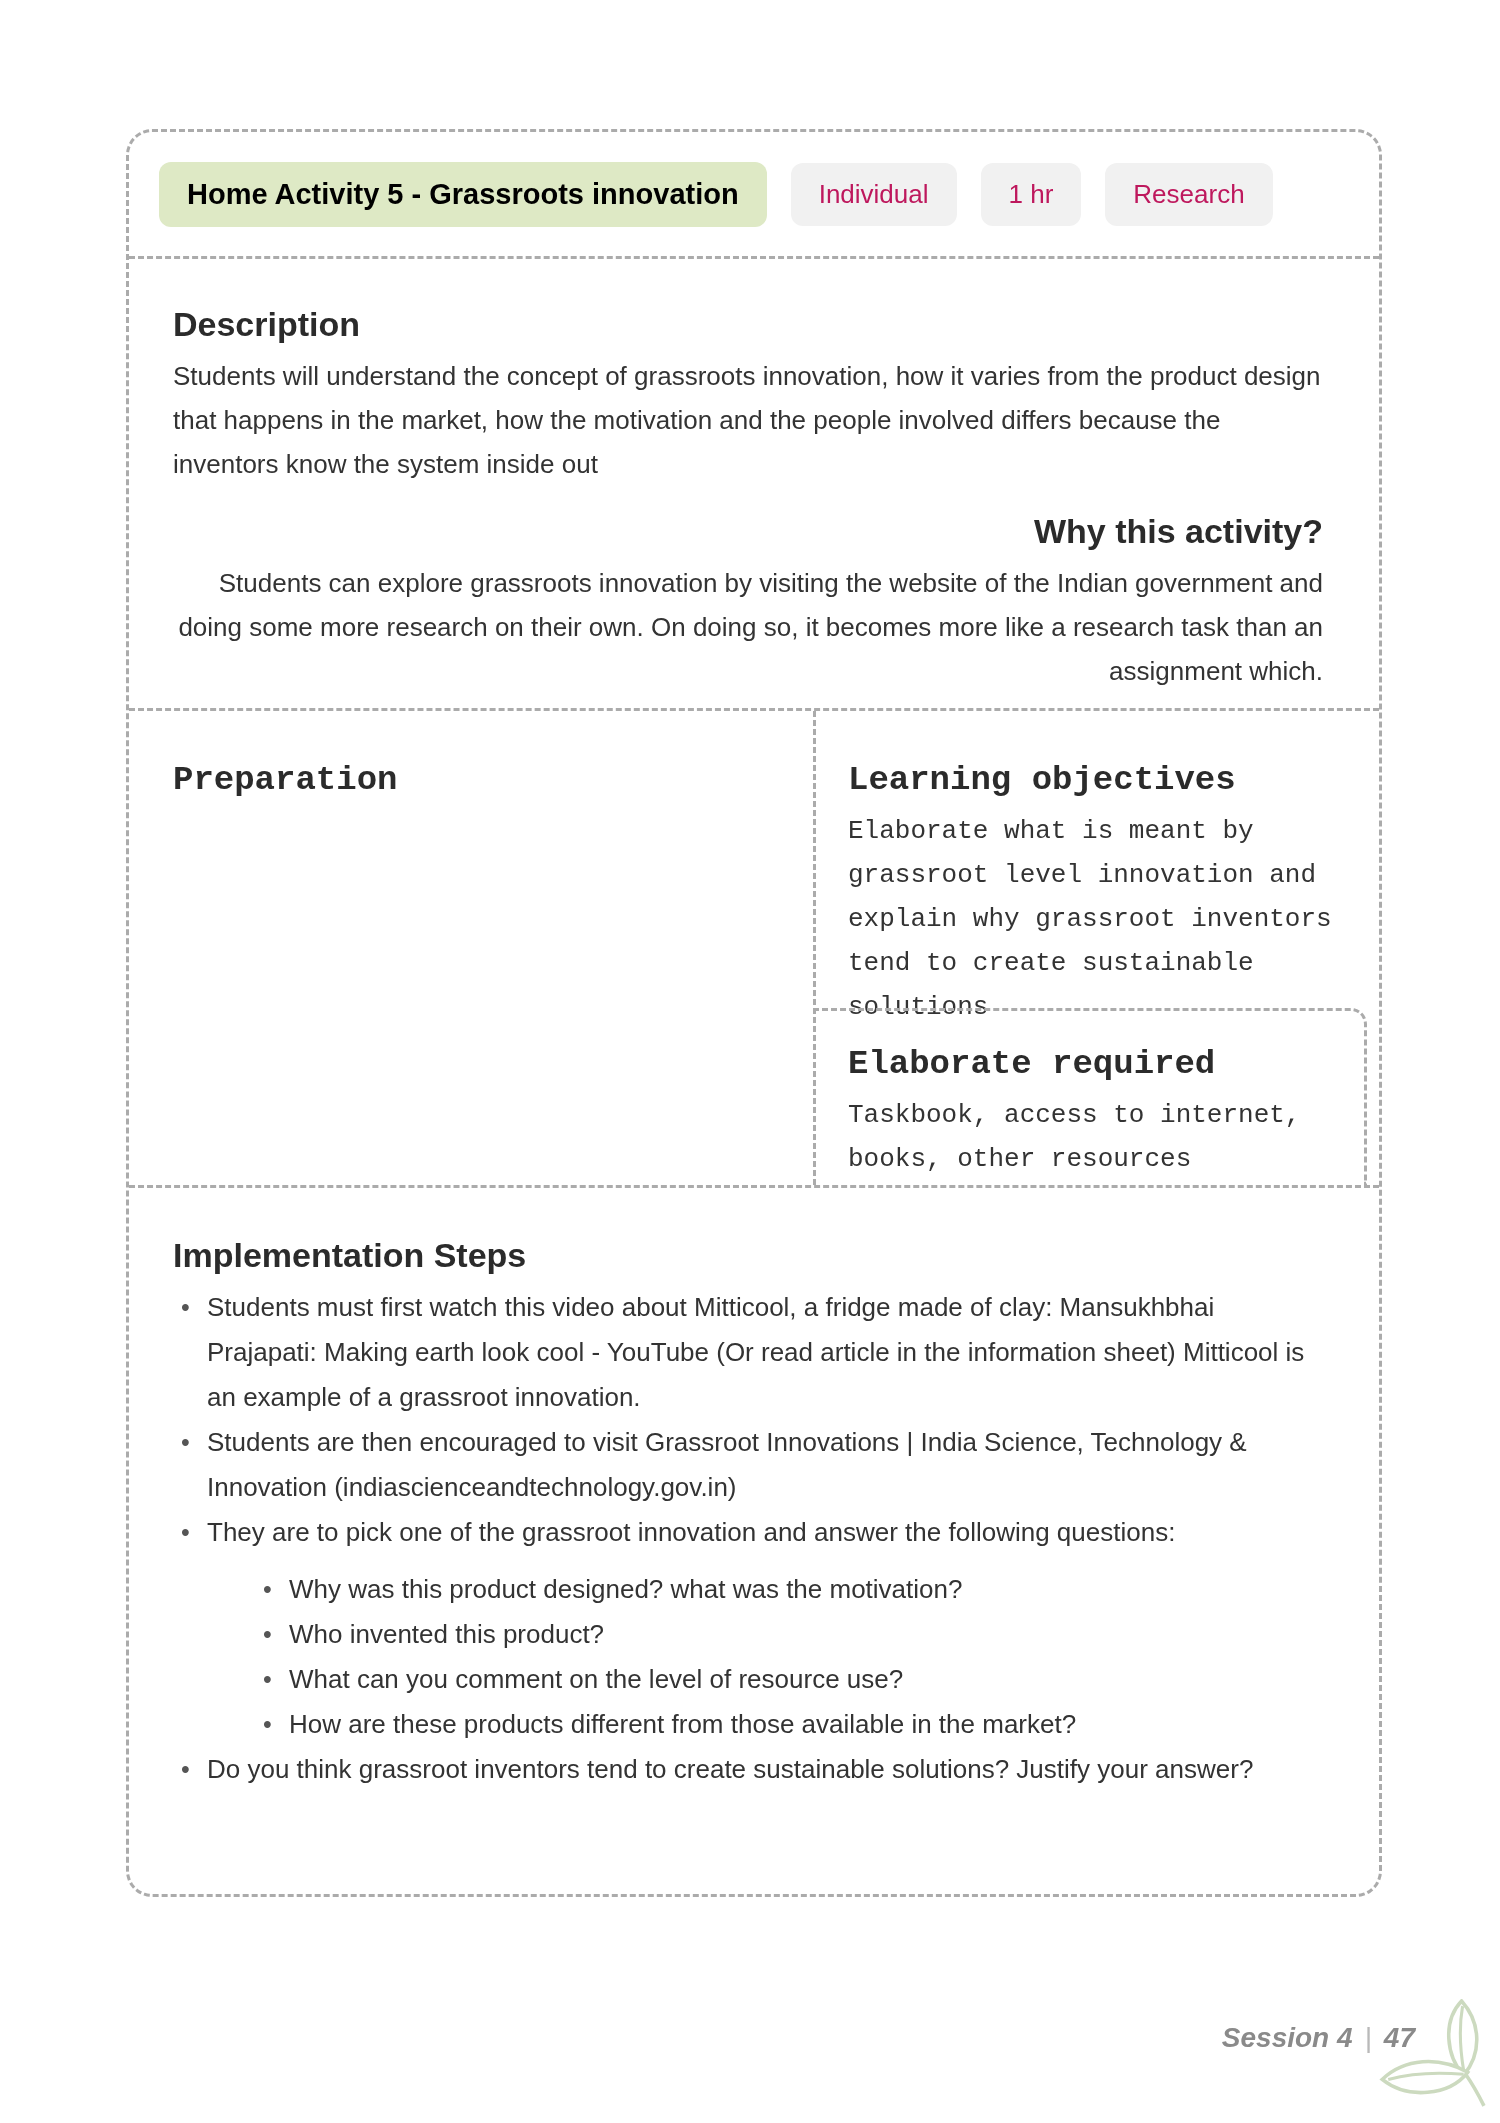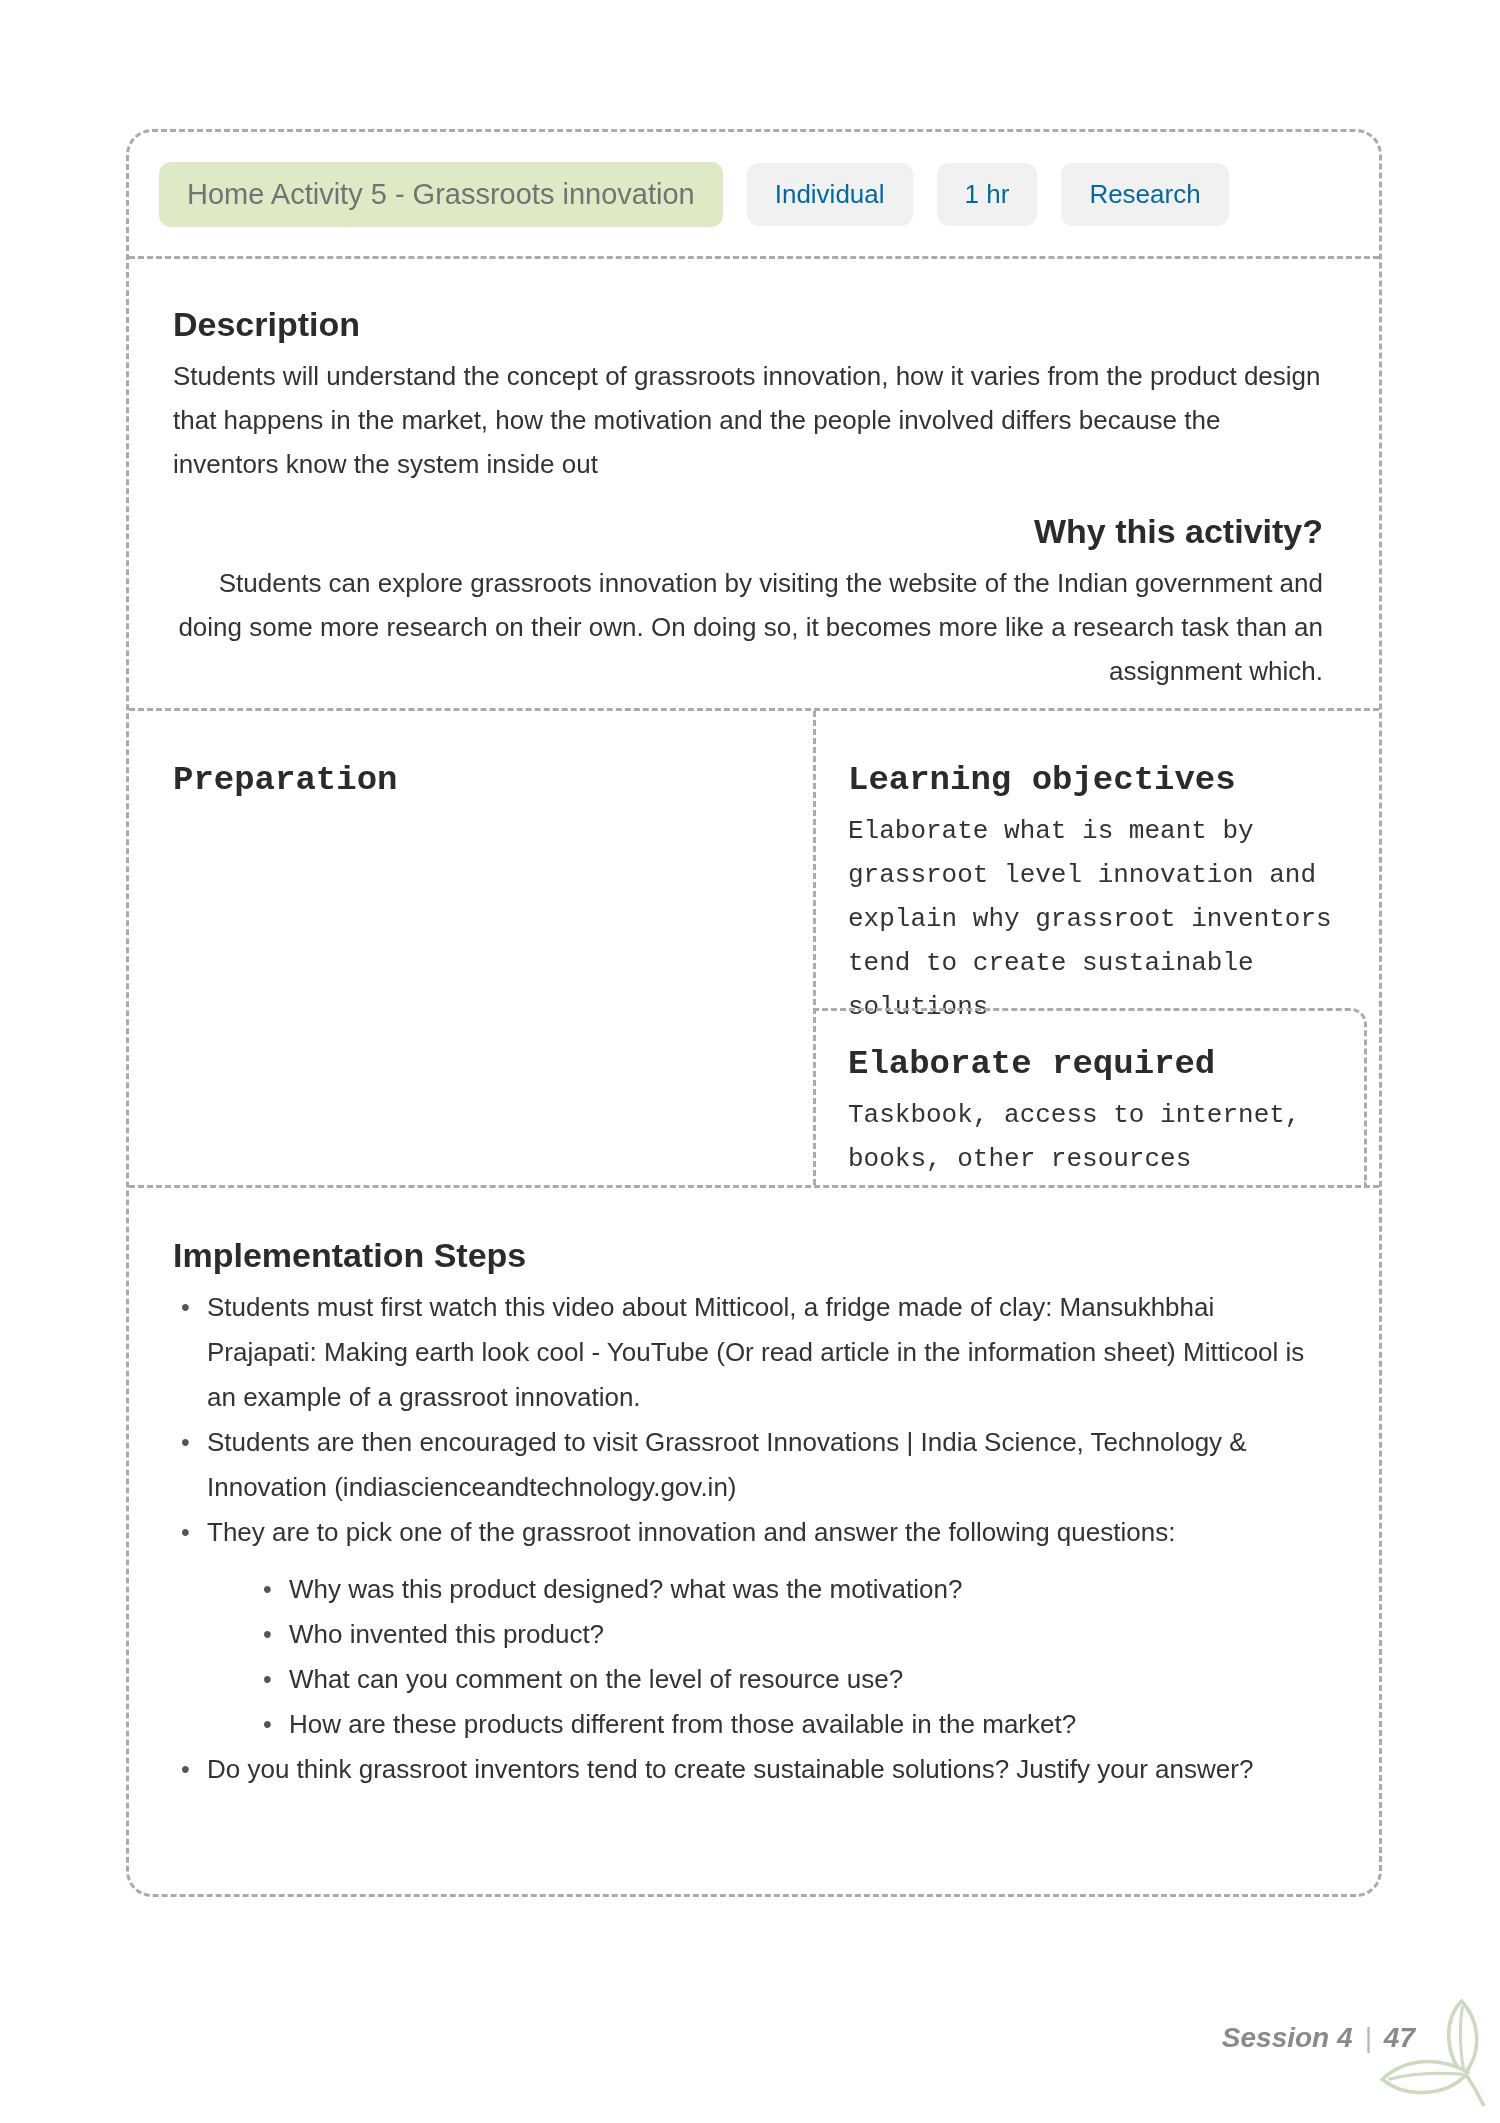--- a/index.html
+++ b/index.html
@@ -29,30 +29,30 @@
     display: flex;
     align-items: center;
     padding: 0 30px;
     gap: 24px;
   }
   .title-pill {
     background: #dee9c5;
     border-radius: 12px;
     padding: 16px 28px;
     font-size: 29px;
-    font-weight: normal;
-    color: #737373;
+    font-weight: bold;
+    color: #000000;
     white-space: nowrap;
   }
   .tag-pill {
     background: #f1f1f1;
     border-radius: 12px;
     padding: 16px 28px;
     font-size: 26px;
-    color: #0369a1;
+    color: #be185d;
     white-space: nowrap;
   }
   
   .h3 {
     font-size: 34px;
     font-weight: bold;
     color: #2b2b2b;
     margin: 0 0 10px 0;
   }
   .body-text {

